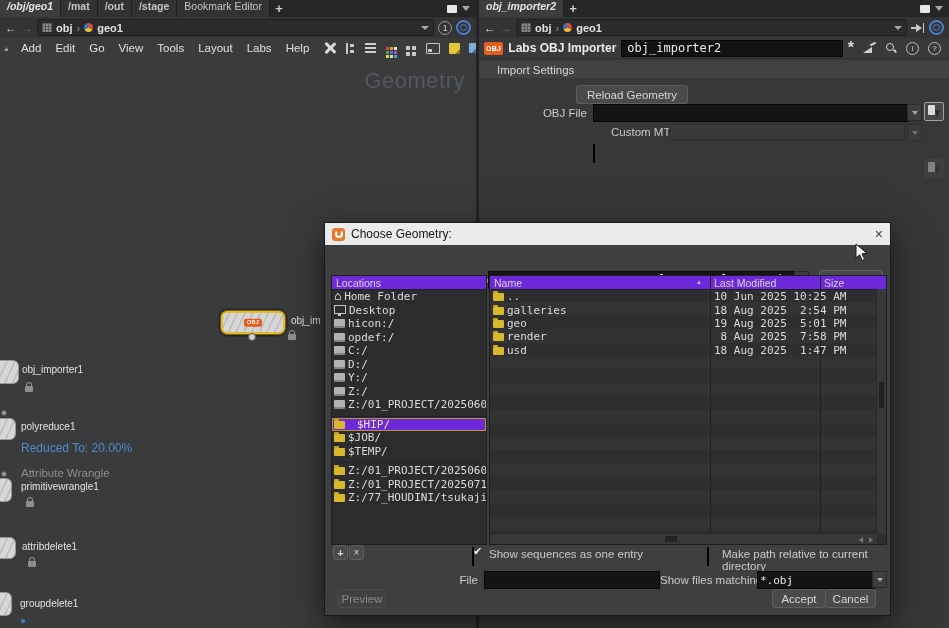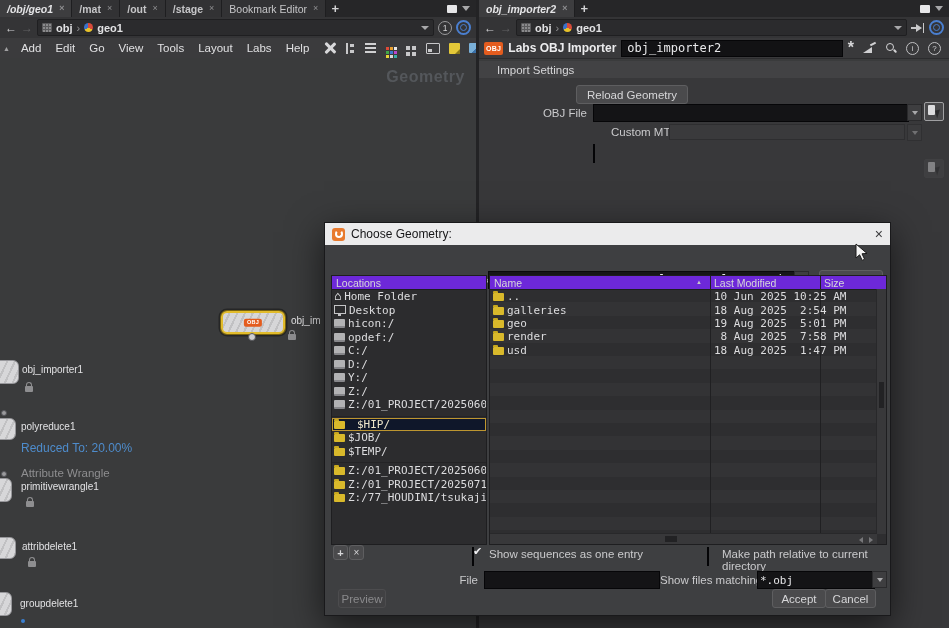--- a/index.html
+++ b/index.html
@@ -9,21 +9,21 @@
   .mono{font-family:"DejaVu Sans Mono",monospace;}
 
   
   .pane{position:absolute;top:0;height:628px;}
   .left-pane{left:0;width:476px;}
   .right-pane{left:479px;width:470px;}
   .splitter{position:absolute;left:476px;top:0;width:3px;height:628px;background:#232325;}
 
   .tabbar{position:absolute;left:0;right:0;top:0;height:17px;background:#262628;display:flex;align-items:stretch;}
   .tab{display:flex;align-items:center;gap:6px;padding:0 7px;background:#323234;border-right:1px solid #1e1e20;
-       font-size:10.5px;color:#c6c6c8;}
+       font-size:10.5px;color:#c6c6c8;flex-direction:column;}
   .tab.active{background:#3d3d3f;color:#e4e4e6;font-style:italic;font-weight:bold;}
   .tab-close{font-size:9px;color:#8e8e90;line-height:1;}
   .tab-add{width:18px;display:flex;align-items:center;justify-content:center;color:#d2d2d4;font-size:13px;font-weight:bold;}
   .pane-ctl{margin-left:auto;display:flex;align-items:center;gap:5px;padding-right:6px;}
   .sq-icon{width:10px;height:8px;background:#e6e6e8;border-radius:1px;}
   .tri-down{width:0;height:0;border-left:4px solid transparent;border-right:4px solid transparent;border-top:5px solid #a8a8aa;}
 
   .pathbar{position:absolute;left:0;right:0;top:17px;height:21px;background:#343436;border-bottom:1px solid #2b2b2d;
            display:flex;align-items:center;gap:4px;padding:0 5px;}
   .nav-arrow{font-size:12px;font-weight:bold;color:#d0d0d2;line-height:1;}
@@ -76,21 +76,21 @@
   .i-eye{position:relative;width:14px;height:11px;background:#dedee0;border-radius:2px;}
   .i-eye::after{content:"";position:absolute;left:4px;top:2.5px;width:5px;height:5px;background:#2a2a2c;border-radius:50%;box-shadow:0 0 0 1.5px #8a8a8c;}
   .i-gear{font-size:16px;color:#d8d8da;font-weight:bold;line-height:10px;}
   .i-brush{position:relative;width:13px;height:12px;}
   .i-brush::before{content:"";position:absolute;left:0;bottom:1px;width:0;height:0;border-style:solid;border-width:0 0 6px 9px;border-color:transparent transparent #d0d0d2 transparent;}
   .i-brush::after{content:"";position:absolute;right:0;top:1px;width:6px;height:2px;background:#d0d0d2;transform:rotate(-28deg);}
   .i-circle-letter{width:11px;height:11px;border:1px solid #c0c0c2;border-radius:50%;display:flex;align-items:center;justify-content:center;font-size:8px;color:#d0d0d2;}
 
   
   .network{position:absolute;left:0;right:0;top:58px;bottom:0;background:#3a3b3c;}
-  .watermark{position:absolute;right:11px;top:10px;font-size:16px;font-weight:bold;color:#54575b;letter-spacing:.5px;}
+  .watermark{position:absolute;right:11px;top:10px;font-size:22px;font-weight:normal;color:#54575b;letter-spacing:.5px;}
   .hnode{position:absolute;border-radius:6px;border:1px solid #97979b;
          background:repeating-linear-gradient(115deg,#d7d7d9 0 5px,#c1c1c3 5px 7px);}
   .hnode.selected{border:2px solid #e2bc2c;box-shadow:0 0 0 1px #7a6410,0 0 0 2.5px rgba(0,0,0,.35);}
   .obj-badge{position:absolute;left:50%;top:50%;transform:translate(-50%,-50%);background:#e45c1e;color:#fff;
              font-size:5.5px;font-weight:bold;padding:1.5px 3px;border-radius:2px;line-height:1;letter-spacing:.3px;}
   .node-label{position:absolute;font-size:10px;color:#e2e2e4;white-space:nowrap;}
   .node-typelabel{position:absolute;font-size:11.5px;color:#8e8e90;white-space:nowrap;}
   .node-info{position:absolute;font-size:12px;color:#4e8ccc;white-space:nowrap;}
   .conn-dot{position:absolute;width:6px;height:6px;border-radius:50%;background:#cfcfd1;border:1px solid #55555a;}
   .conn-dot.small{width:4px;height:4px;background:#9a9a9c;}
@@ -131,21 +131,21 @@
   .dlg-close{margin-left:auto;color:#3a3a3c;font-size:14px;line-height:1;}
   .dlg-toolbar{position:absolute;left:0;top:22px;right:0;height:30px;display:flex;align-items:center;}
   .look-combo{height:16px;background:#161618;border:1px solid #0a0a0c;display:flex;align-items:center;
               padding:0 4px;font-size:11.5px;color:#e8e8ea;}
 
   .panel{position:absolute;background:#2c2c2e;border:1px solid #1e1e20;}
   .panel-header{height:13px;background:#6d28d9;border-bottom:1px solid #1e1e20;font-size:10.5px;color:#d6d6d8;
                 display:flex;align-items:center;padding:0 4px;}
   .loc-item{height:13.5px;display:flex;align-items:center;gap:3px;padding-left:2px;font-family:"DejaVu Sans Mono",monospace;
             font-size:11px;color:#dcdcde;white-space:nowrap;overflow:hidden;}
-  .loc-item.selected{background:#0f172a;outline:1px solid #bd9630;outline-offset:-1px;color:#f0e8cc;gap:12px;}
+  .loc-item.selected{background:#6d28d9;outline:1px solid #bd9630;outline-offset:-1px;color:#f0e8cc;gap:12px;}
   .loc-sep{height:4px;border-bottom:1px solid #242426;margin-bottom:1px;}
 
   .icon-folder{flex:0 0 auto;width:11px;height:8px;background:#d9b92b;border-radius:1px;position:relative;margin-top:1px;}
   .icon-folder::before{content:"";position:absolute;top:-2px;left:0;width:5px;height:2px;background:#c8a81e;border-radius:1px 1px 0 0;}
   .icon-drive{flex:0 0 auto;width:11px;height:7px;background:#b2b2b4;border-radius:1px;border-bottom:2px solid #86868a;}
   .icon-home{flex:0 0 auto;font-size:12px;color:#dcdcde;line-height:9px;}
   .icon-desktop{flex:0 0 auto;width:10px;height:7px;border:1px solid #c4c4c6;position:relative;margin-bottom:2px;}
   .icon-desktop::after{content:"";position:absolute;left:2.5px;bottom:-3px;width:3px;height:2px;background:#c4c4c6;}
 
   .file-row{position:relative;height:13.4px;display:flex;align-items:center;gap:3px;padding-left:3px;

